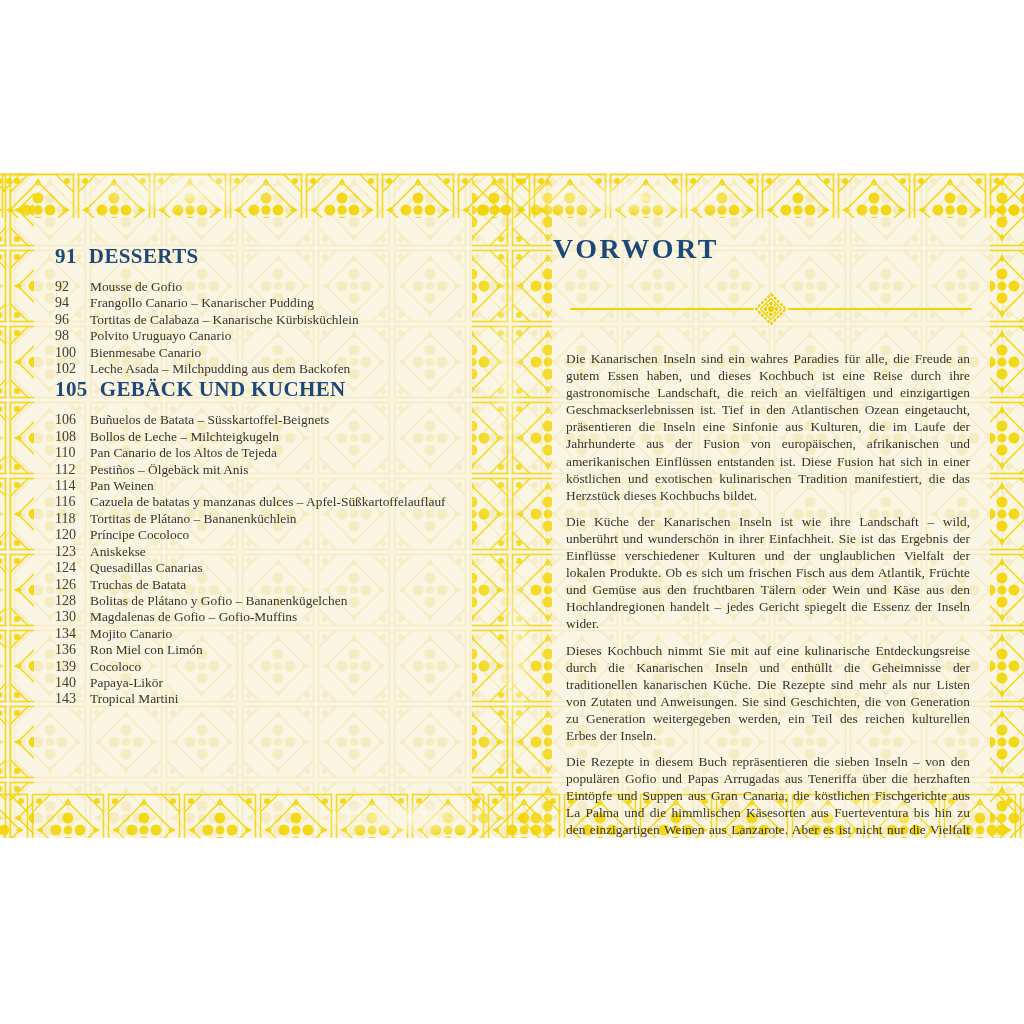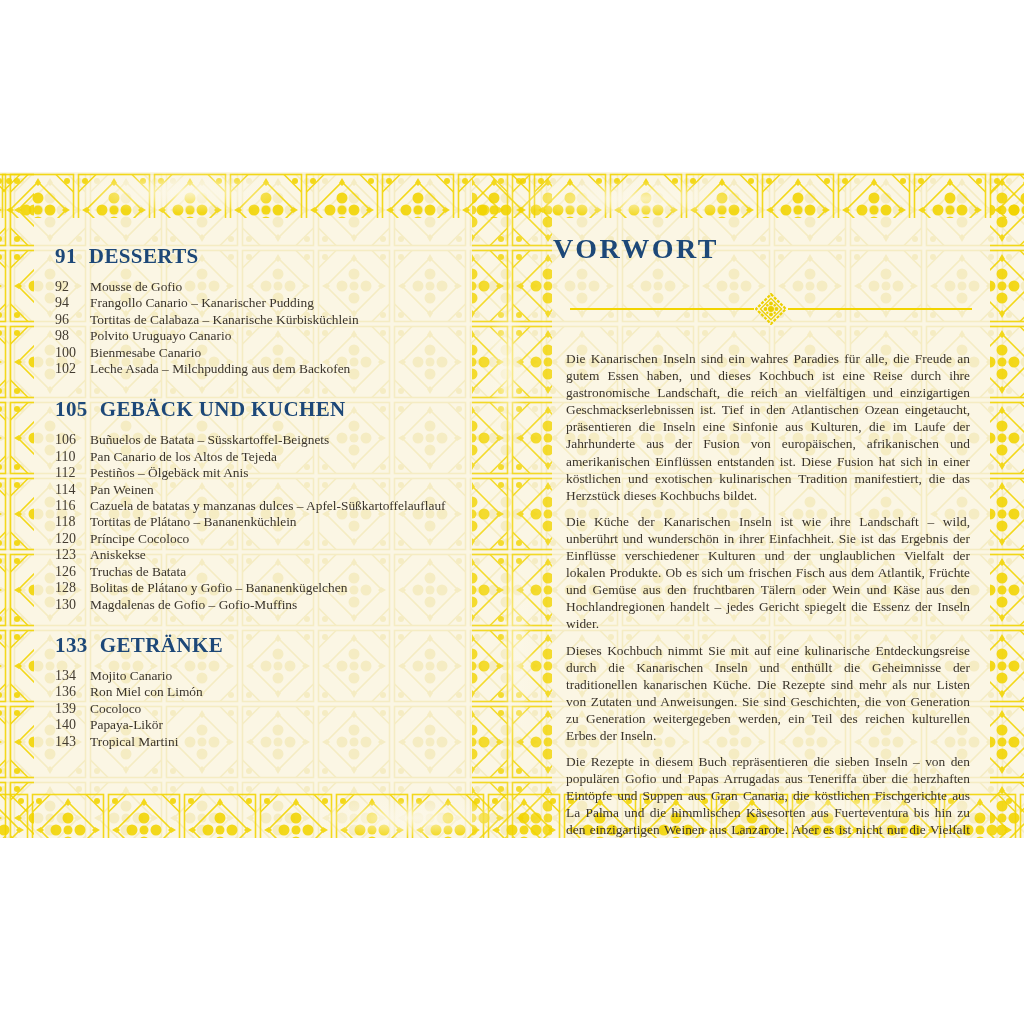--- a/index.html
+++ b/index.html
@@ -11,21 +11,21 @@
   .distress{position:absolute;inset:0;z-index:2;pointer-events:none;background:
     radial-gradient(ellipse 160px 30px at 18% 3%, rgba(252,248,233,.85), rgba(252,248,233,0) 70%),
     radial-gradient(ellipse 190px 26px at 62% 4%, rgba(252,248,233,.8), rgba(252,248,233,0) 70%),
     radial-gradient(ellipse 150px 28px at 40% 97%, rgba(252,248,233,.85), rgba(252,248,233,0) 70%),
     radial-gradient(ellipse 170px 26px at 85% 96%, rgba(252,248,233,.75), rgba(252,248,233,0) 70%),
     radial-gradient(ellipse 26px 120px at 49.5% 30%, rgba(252,248,233,.7), rgba(252,248,233,0) 70%),
     radial-gradient(ellipse 24px 140px at 50.5% 72%, rgba(252,248,233,.7), rgba(252,248,233,0) 70%);}
   .content{position:absolute;inset:0;z-index:3;}
   
   .toc{position:absolute;left:55px;top:72px;width:412px;color:var(--ink,#3a342b);}
-  .toc-section + .toc-section{margin-top:20px;}
+  .toc-section + .toc-section{}
   .toc-heading{display:flex;gap:12px;align-items:baseline;color:var(--navy,#1d4878);
     font-weight:bold;font-size:21px;line-height:25px;letter-spacing:.4px;margin-bottom:10px;}
   .toc-row{display:flex;line-height:16.4px;font-size:13.4px;}
   .toc-num{width:35px;flex:0 0 35px;font-size:14px;color:#433c31;}
   .toc-title{flex:1;}
   
   .foreword-title{position:absolute;left:553px;top:62px;width:436px;text-align:left;
     font-size:28px;font-weight:bold;color:var(--navy,#1d4878);letter-spacing:2.5px;line-height:30px;}
   .ornament-row{position:absolute;left:570px;top:120px;width:402px;height:34px;
     display:flex;align-items:center;}
@@ -223,20 +223,24 @@
         <div class="toc-section">
           <div class="toc-heading">
             <span class="toc-heading-num">105</span>
             <span class="toc-heading-title">GEBÄCK UND KUCHEN</span>
           </div>
           <div class="toc-row">
             <span class="toc-num">106</span>
             <span class="toc-title">Buñuelos de Batata – Süsskartoffel-Beignets</span>
           </div>
           <div class="toc-row">
+            <span class="toc-num">108</span>
+            <span class="toc-title">Bollos de Leche – Milchteigkugeln</span>
+          </div>
+          <div class="toc-row">
             <span class="toc-num">110</span>
             <span class="toc-title">Pan Canario de los Altos de Tejeda</span>
           </div>
           <div class="toc-row">
             <span class="toc-num">112</span>
             <span class="toc-title">Pestiños – Ölgebäck mit Anis</span>
           </div>
           <div class="toc-row">
             <span class="toc-num">114</span>
             <span class="toc-title">Pan Weinen</span>
@@ -251,37 +255,37 @@
           </div>
           <div class="toc-row">
             <span class="toc-num">120</span>
             <span class="toc-title">Príncipe Cocoloco</span>
           </div>
           <div class="toc-row">
             <span class="toc-num">123</span>
             <span class="toc-title">Aniskekse</span>
           </div>
           <div class="toc-row">
+            <span class="toc-num">124</span>
+            <span class="toc-title">Quesadillas Canarias</span>
+          </div>
+          <div class="toc-row">
             <span class="toc-num">126</span>
             <span class="toc-title">Truchas de Batata</span>
           </div>
           <div class="toc-row">
             <span class="toc-num">128</span>
             <span class="toc-title">Bolitas de Plátano y Gofio – Bananenkügelchen</span>
           </div>
           <div class="toc-row">
             <span class="toc-num">130</span>
             <span class="toc-title">Magdalenas de Gofio – Gofio-Muffins</span>
           </div>
         </div>
         <div class="toc-section">
-          <div class="toc-heading">
-            <span class="toc-heading-num">133</span>
-            <span class="toc-heading-title">GETRÄNKE</span>
-          </div>
           <div class="toc-row">
             <span class="toc-num">134</span>
             <span class="toc-title">Mojito Canario</span>
           </div>
           <div class="toc-row">
             <span class="toc-num">136</span>
             <span class="toc-title">Ron Miel con Limón</span>
           </div>
           <div class="toc-row">
             <span class="toc-num">139</span>

